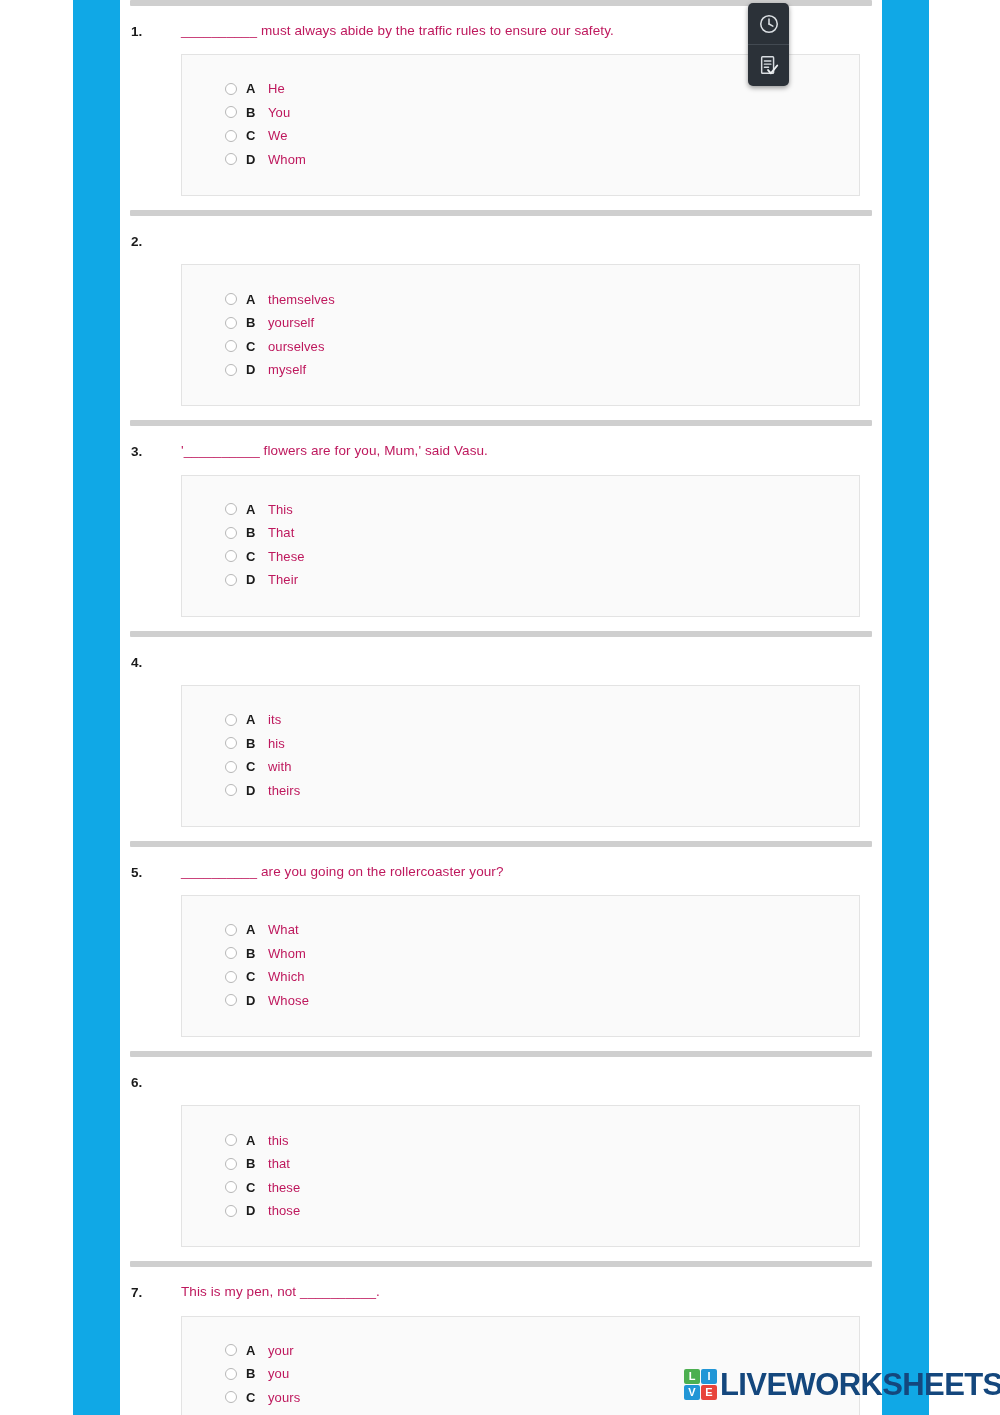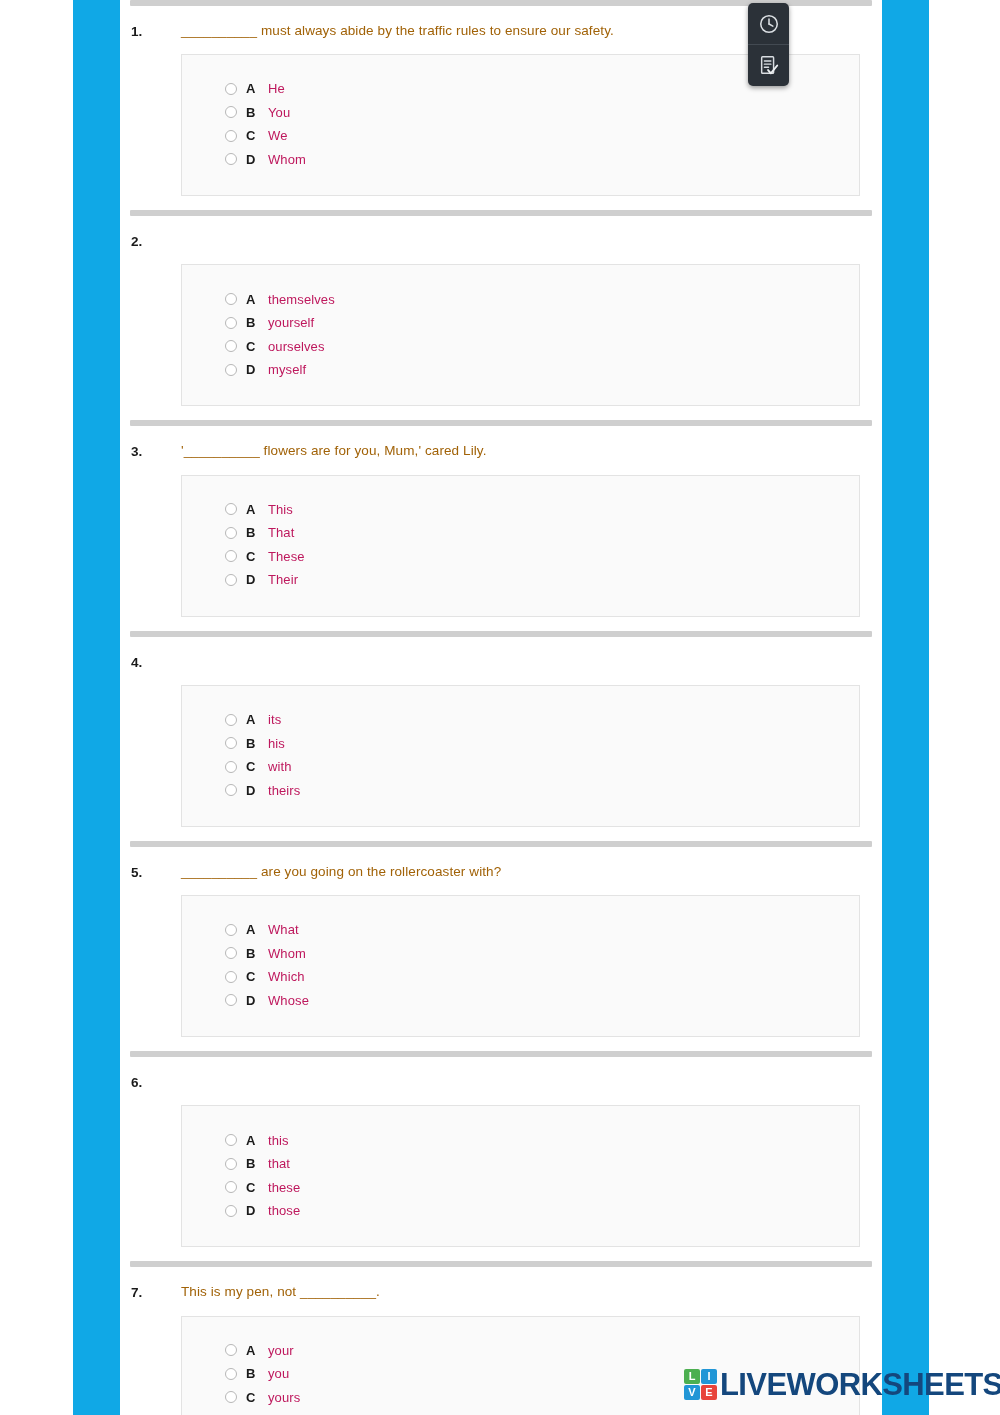--- a/index.html
+++ b/index.html
@@ -64,21 +64,21 @@
     width: 50px;
     flex: none;
     font-size: 13.5px;
     font-weight: bold;
     color: #1a1a1a;
     line-height: 1.35;
     padding-top: 1px;
   }
   .q-text {
     font-size: 13.5px;
-    color: #a16207;
+    color: #be185d;
     line-height: 1.35;
     letter-spacing: .1px;
   }
 
   
   .opts-box {
     margin: 13px 22px 0 61px;
     border: 1px solid #e3e3e3;
     background: #fafafa;
     padding: 22px 0 24px 0;
@@ -245,21 +245,21 @@
                 <span class="opt-text">myself</span>
               </div>
             </div>
           </div>
         </div>
         <div class="question">
           <div class="sep"></div>
           <div class="q-body">
             <div class="q-head">
               <div class="q-num">3.</div>
-              <div class="q-text">'__________ flowers are for you, Mum,' cared Lily.</div>
+              <div class="q-text">'__________ flowers are for you, Mum,' said Vasu.</div>
             </div>
             <div class="opts-box">
               <div class="opt">
                 <span class="radio"></span>
                 <span class="opt-letter">A</span>
                 <span class="opt-text">This</span>
               </div>
               <div class="opt">
                 <span class="radio"></span>
                 <span class="opt-letter">B</span>
@@ -306,21 +306,21 @@
                 <span class="opt-text">theirs</span>
               </div>
             </div>
           </div>
         </div>
         <div class="question">
           <div class="sep"></div>
           <div class="q-body">
             <div class="q-head">
               <div class="q-num">5.</div>
-              <div class="q-text">__________ are you going on the rollercoaster with?</div>
+              <div class="q-text">__________ are you going on the rollercoaster your?</div>
             </div>
             <div class="opts-box">
               <div class="opt">
                 <span class="radio"></span>
                 <span class="opt-letter">A</span>
                 <span class="opt-text">What</span>
               </div>
               <div class="opt">
                 <span class="radio"></span>
                 <span class="opt-letter">B</span>

